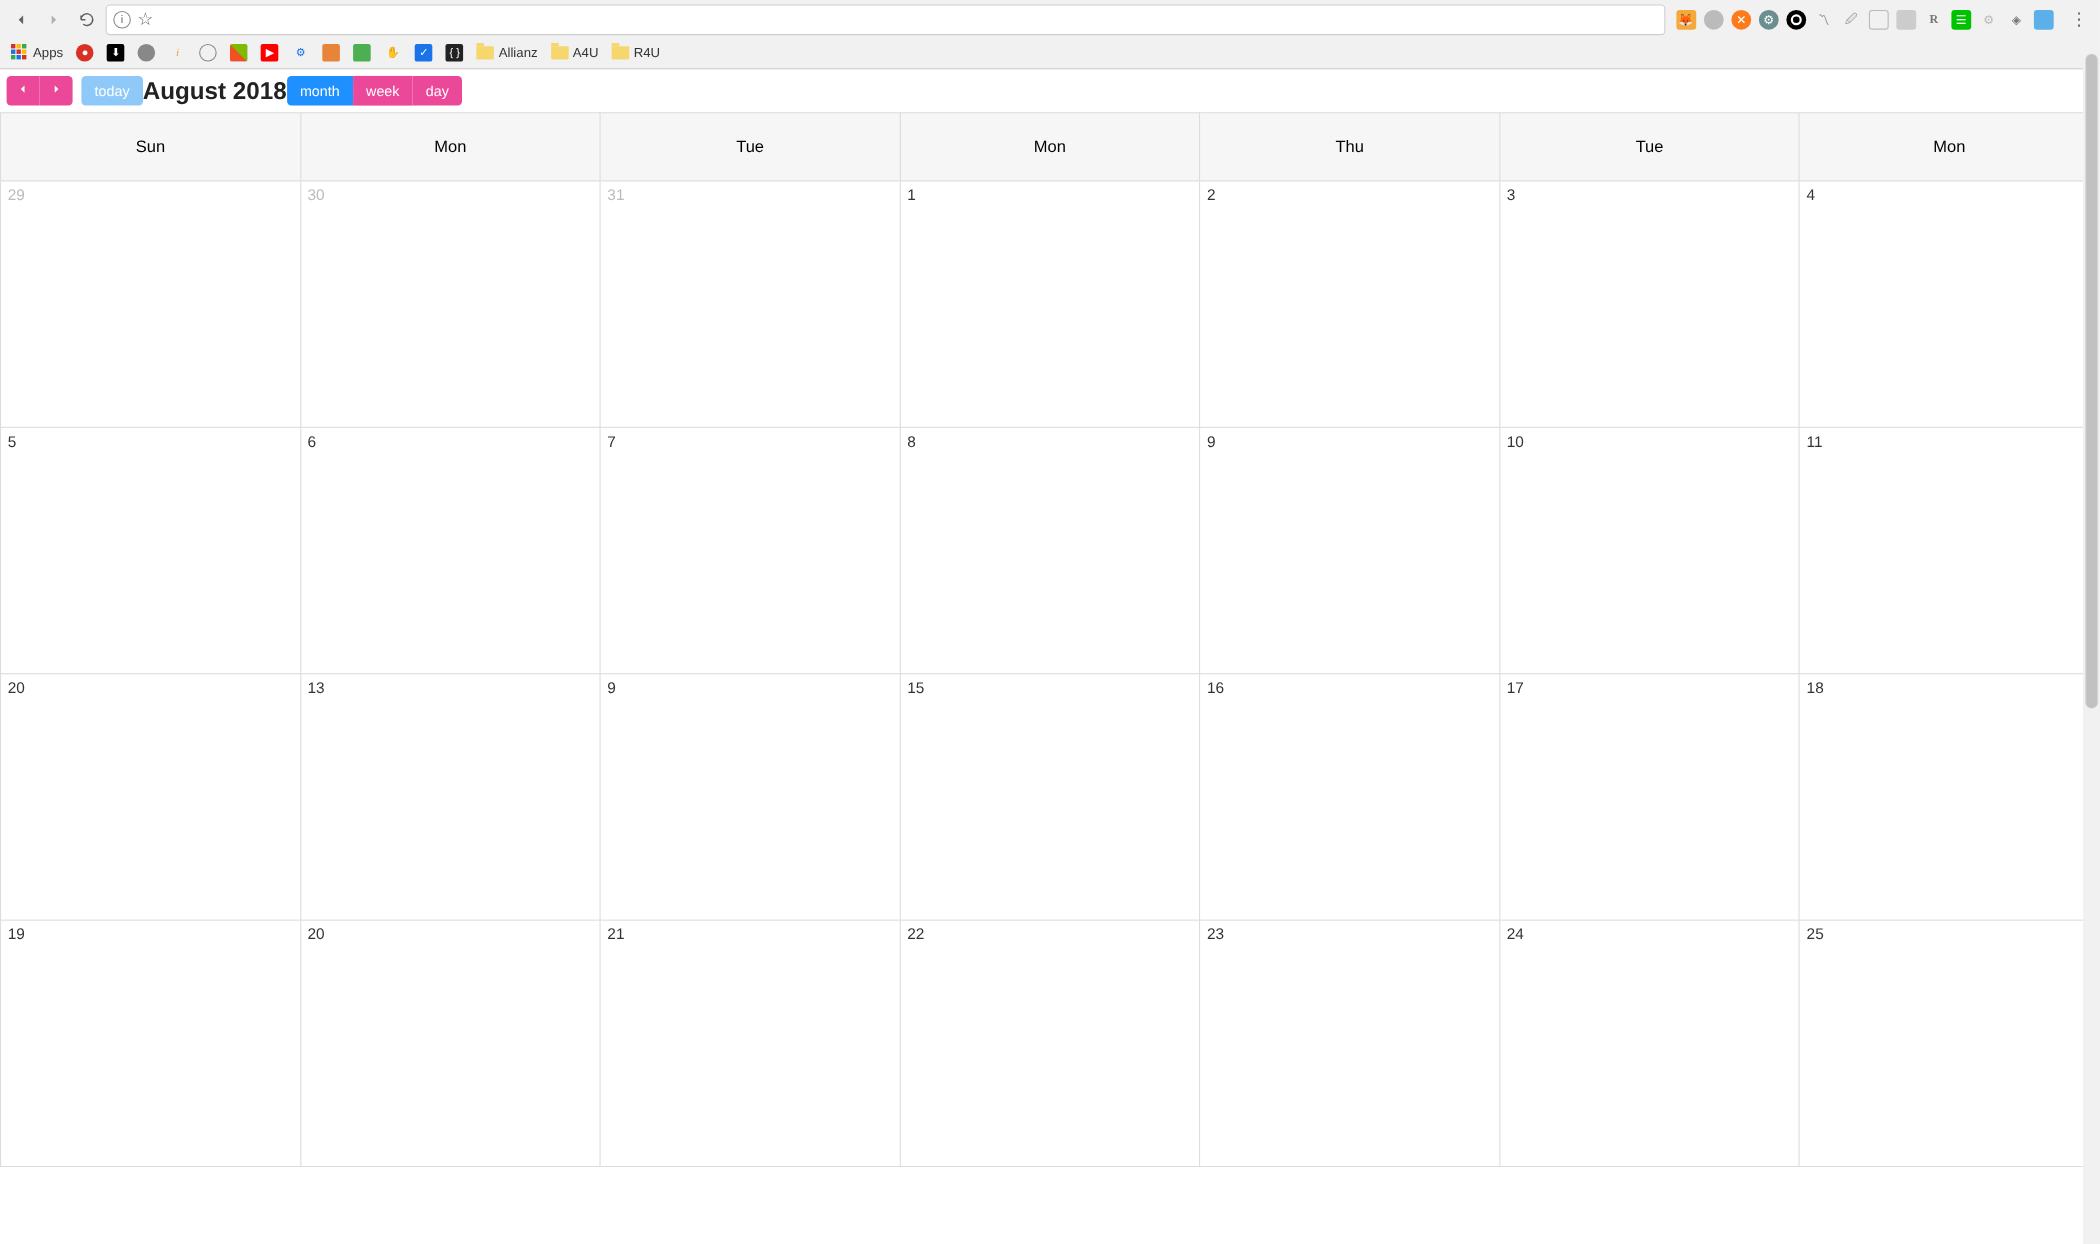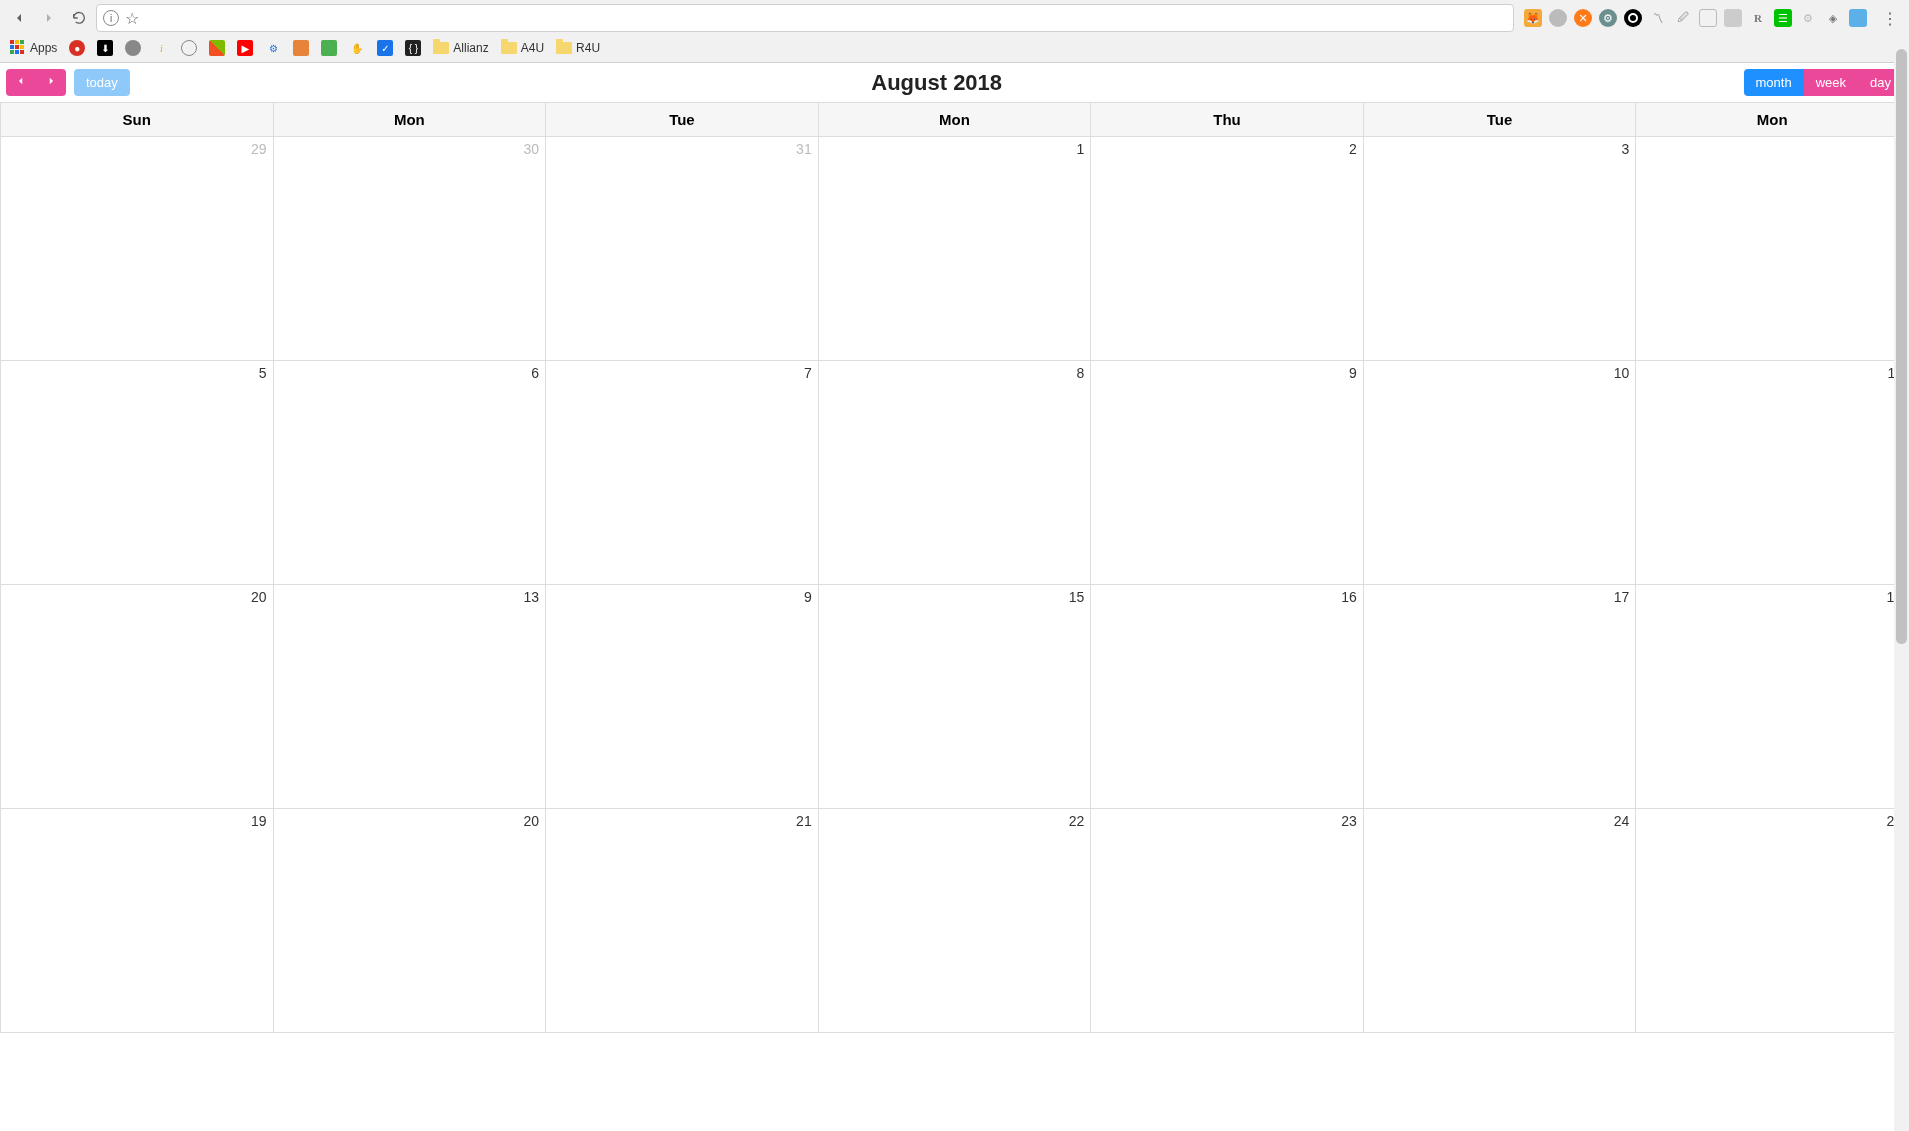--- a/index.html
+++ b/index.html
@@ -82,21 +82,21 @@
   .bm { display: flex; align-items: center; gap: 4px; cursor: pointer; }
   .bm-icon { width: 16px; height: 16px; border-radius: 2px; display:flex;align-items:center;justify-content:center;font-size:10px;color:#fff;}
   .folder-icon { width: 16px; height: 12px; background:#f5d76e; border-radius:1px; position:relative;}
   .folder-icon::before{content:"";position:absolute;top:-3px;left:0;width:7px;height:3px;background:#f5d76e;border-radius:1px 1px 0 0;}
 
   
   .app { padding: 0; }
   .cal-toolbar {
     display: flex;
     align-items: center;
-    justify-content: space-between;
+    justify-content: flex-start;
     padding: 6px 6px;
   }
   .btn-group { display: flex; gap: 0; }
   .btn {
     background: #ec4899;
     color: #fff;
     border: none;
     padding: 6px 12px;
     font-size: 13px;
     cursor: pointer;
@@ -120,30 +120,29 @@
   .view-switch .btn.active { background:#1e90ff; }
 
   .cal-table {
     width: 100%;
     border-collapse: collapse;
     table-layout: fixed;
   }
   .cal-head th {
     background: #f6f6f6;
     border: 1px solid #ddd;
-    font-weight: 700;
+    font-weight: 400;
     font-size: 15px;
-    padding: 8px 0;
+    padding: 22px 0;
     text-align: center;
   }
   .cal-body td {
     border: 1px solid #ddd;
     height: 224px;
     vertical-align: top;
-    text-align: right;
     padding: 4px 6px;
     font-size: 14px;
     color: #333;
   }
   .cal-body td.other-month { color: #bbb; }
 
   
   .vscroll {
     position: fixed;
     right: 0; top: 49px; bottom: 0;

